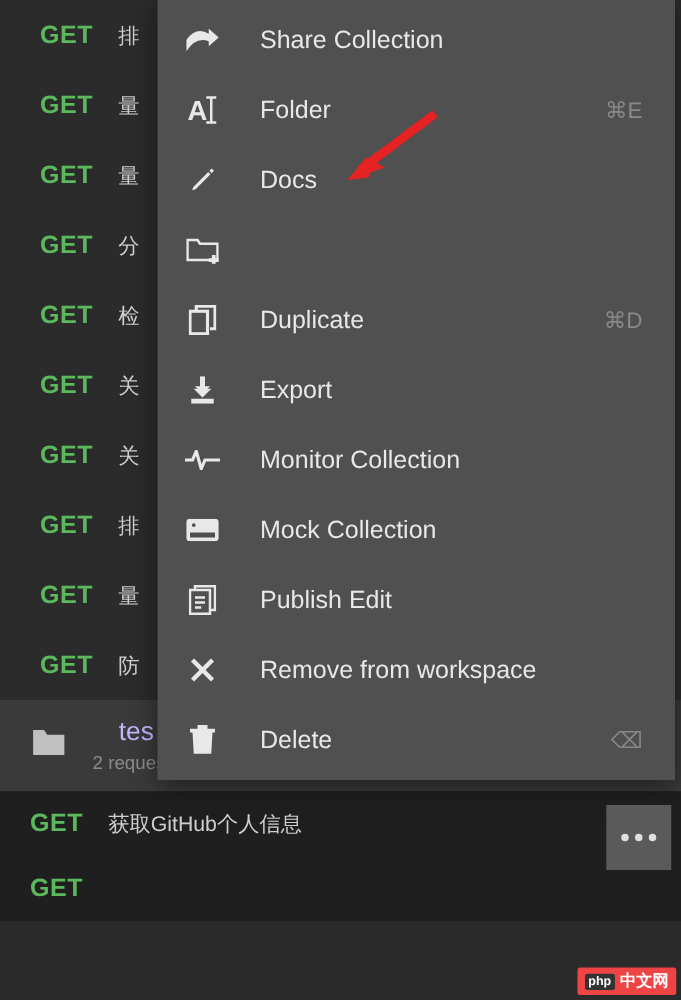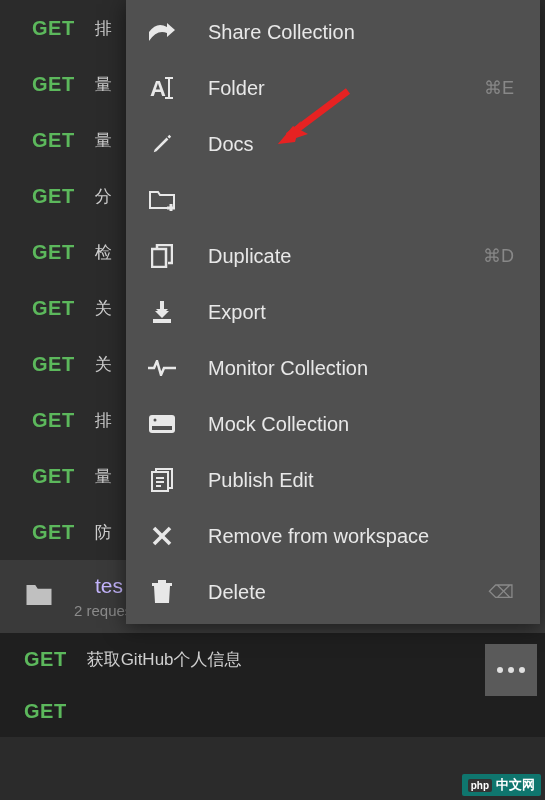--- a/index.html
+++ b/index.html
@@ -126,21 +126,21 @@
       left: 273px;
       top: 86px;
       pointer-events: none;
     }
     .watermark {
       position: absolute;
       right: 4px;
       bottom: 4px;
       display: flex;
       align-items: center;
-      background: #0f766e;
+      background: #ef4444;
       color: #fff;
       font-size: 13px;
       font-weight: 600;
       height: 22px;
       padding: 0 6px;
       gap: 4px;
       border-radius: 2px;
     }
     .wm-php {
       background: #333;

